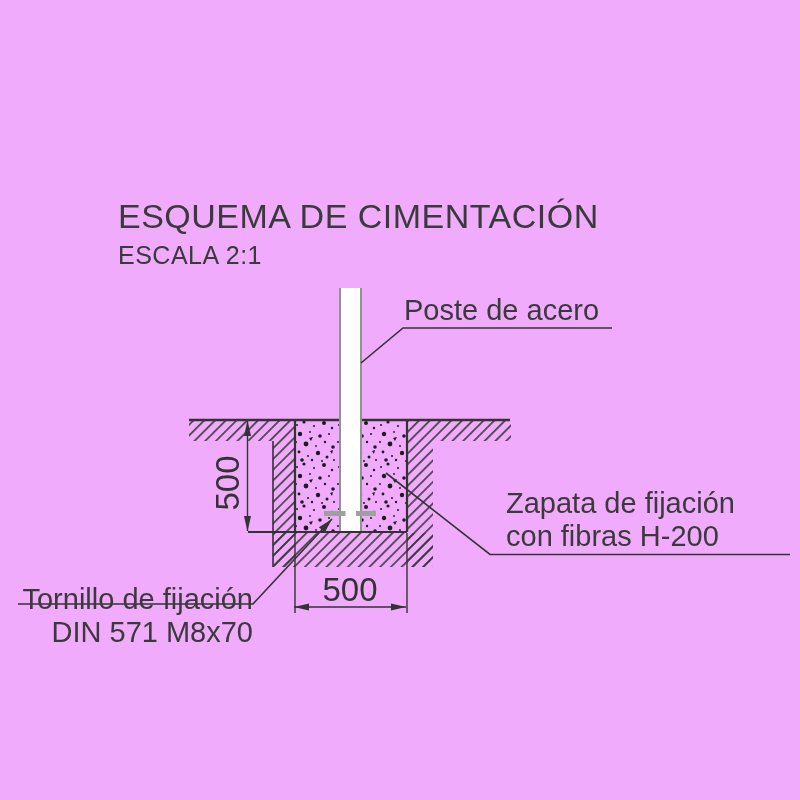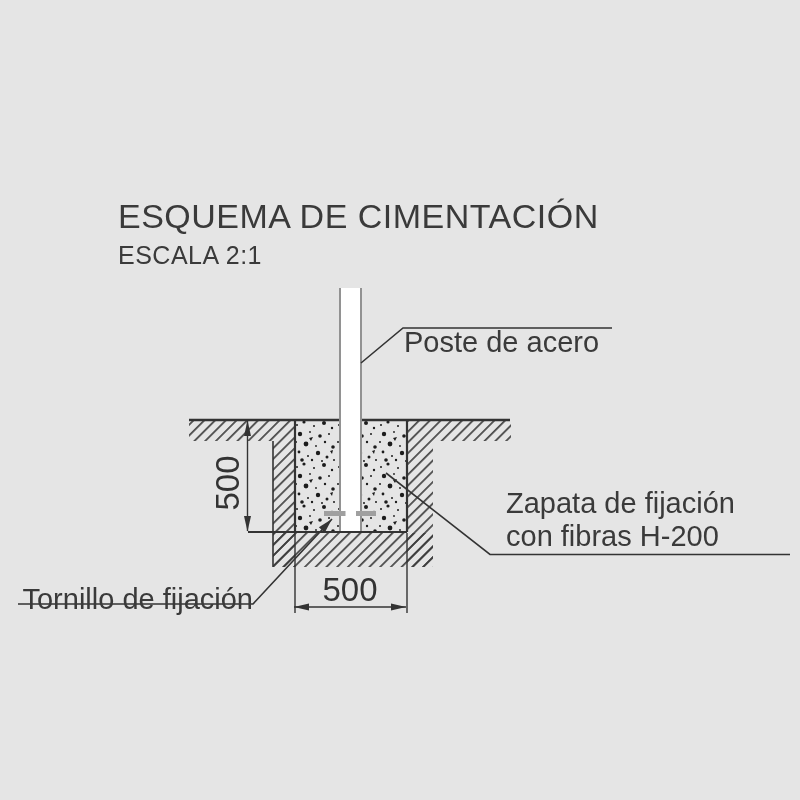--- a/index.html
+++ b/index.html
@@ -1,25 +1,25 @@
 <!DOCTYPE html>
 <html><head>
 <meta charset="utf-8">
 <style>
   html,body{margin:0;padding:0;background:#ffffff;}
   .canvas{
-    position:relative;width:800px;height:800px;background:#e5e5e5;overflow:hidden;
+    position:relative;width:800px;height:800px;background:#f0abfc;overflow:hidden;
     font-family:"Liberation Sans", sans-serif;color:#3a3a3a;
   }
   .canvas svg{position:absolute;left:0;top:0;}
   .txt{position:absolute;white-space:nowrap;line-height:1;color:#3a3a3a;}
   .title{left:118px;top:199px;font-size:34px;letter-spacing:0.5px;}
   .subtitle{left:118px;top:243px;font-size:25px;letter-spacing:0.5px;}
   .lbl{font-size:29px;}
-  .lbl-post{left:404px;top:296px;margin-top:32px;}
+  .lbl-post{left:404px;top:296px;}
   .lbl-footing{left:506px;top:487px;line-height:33px;}
   .lbl-screw{left:0px;top:539px;width:253px;text-align:right;line-height:33px;margin-top:44px;}
   .lbl-footing span,.lbl-screw span{display:block;}
   .dim{font-size:33px;color:#333;}
   .dim-w{left:300px;top:573px;width:100px;text-align:center;}
   .dim-d{left:168px;top:466px;width:120px;height:34px;text-align:center;
          transform:rotate(-90deg);transform-origin:center;}
   .st{stroke:#333333;fill:none;}
 </style>
 </head>
@@ -123,17 +123,18 @@
 
   <div class="txt lbl lbl-post">Poste de acero</div>
 
   <div class="txt lbl lbl-footing">
     <span>Zapata de fijación</span>
     <span>con fibras H-200</span>
   </div>
 
   <div class="txt lbl lbl-screw">
     <span>Tornillo de fijación</span>
+    <span>DIN 571 M8x70</span>
   </div>
 
   <div class="txt dim dim-w">500</div>
   <div class="txt dim dim-d">500</div>
 </div>
 
 </body></html>

